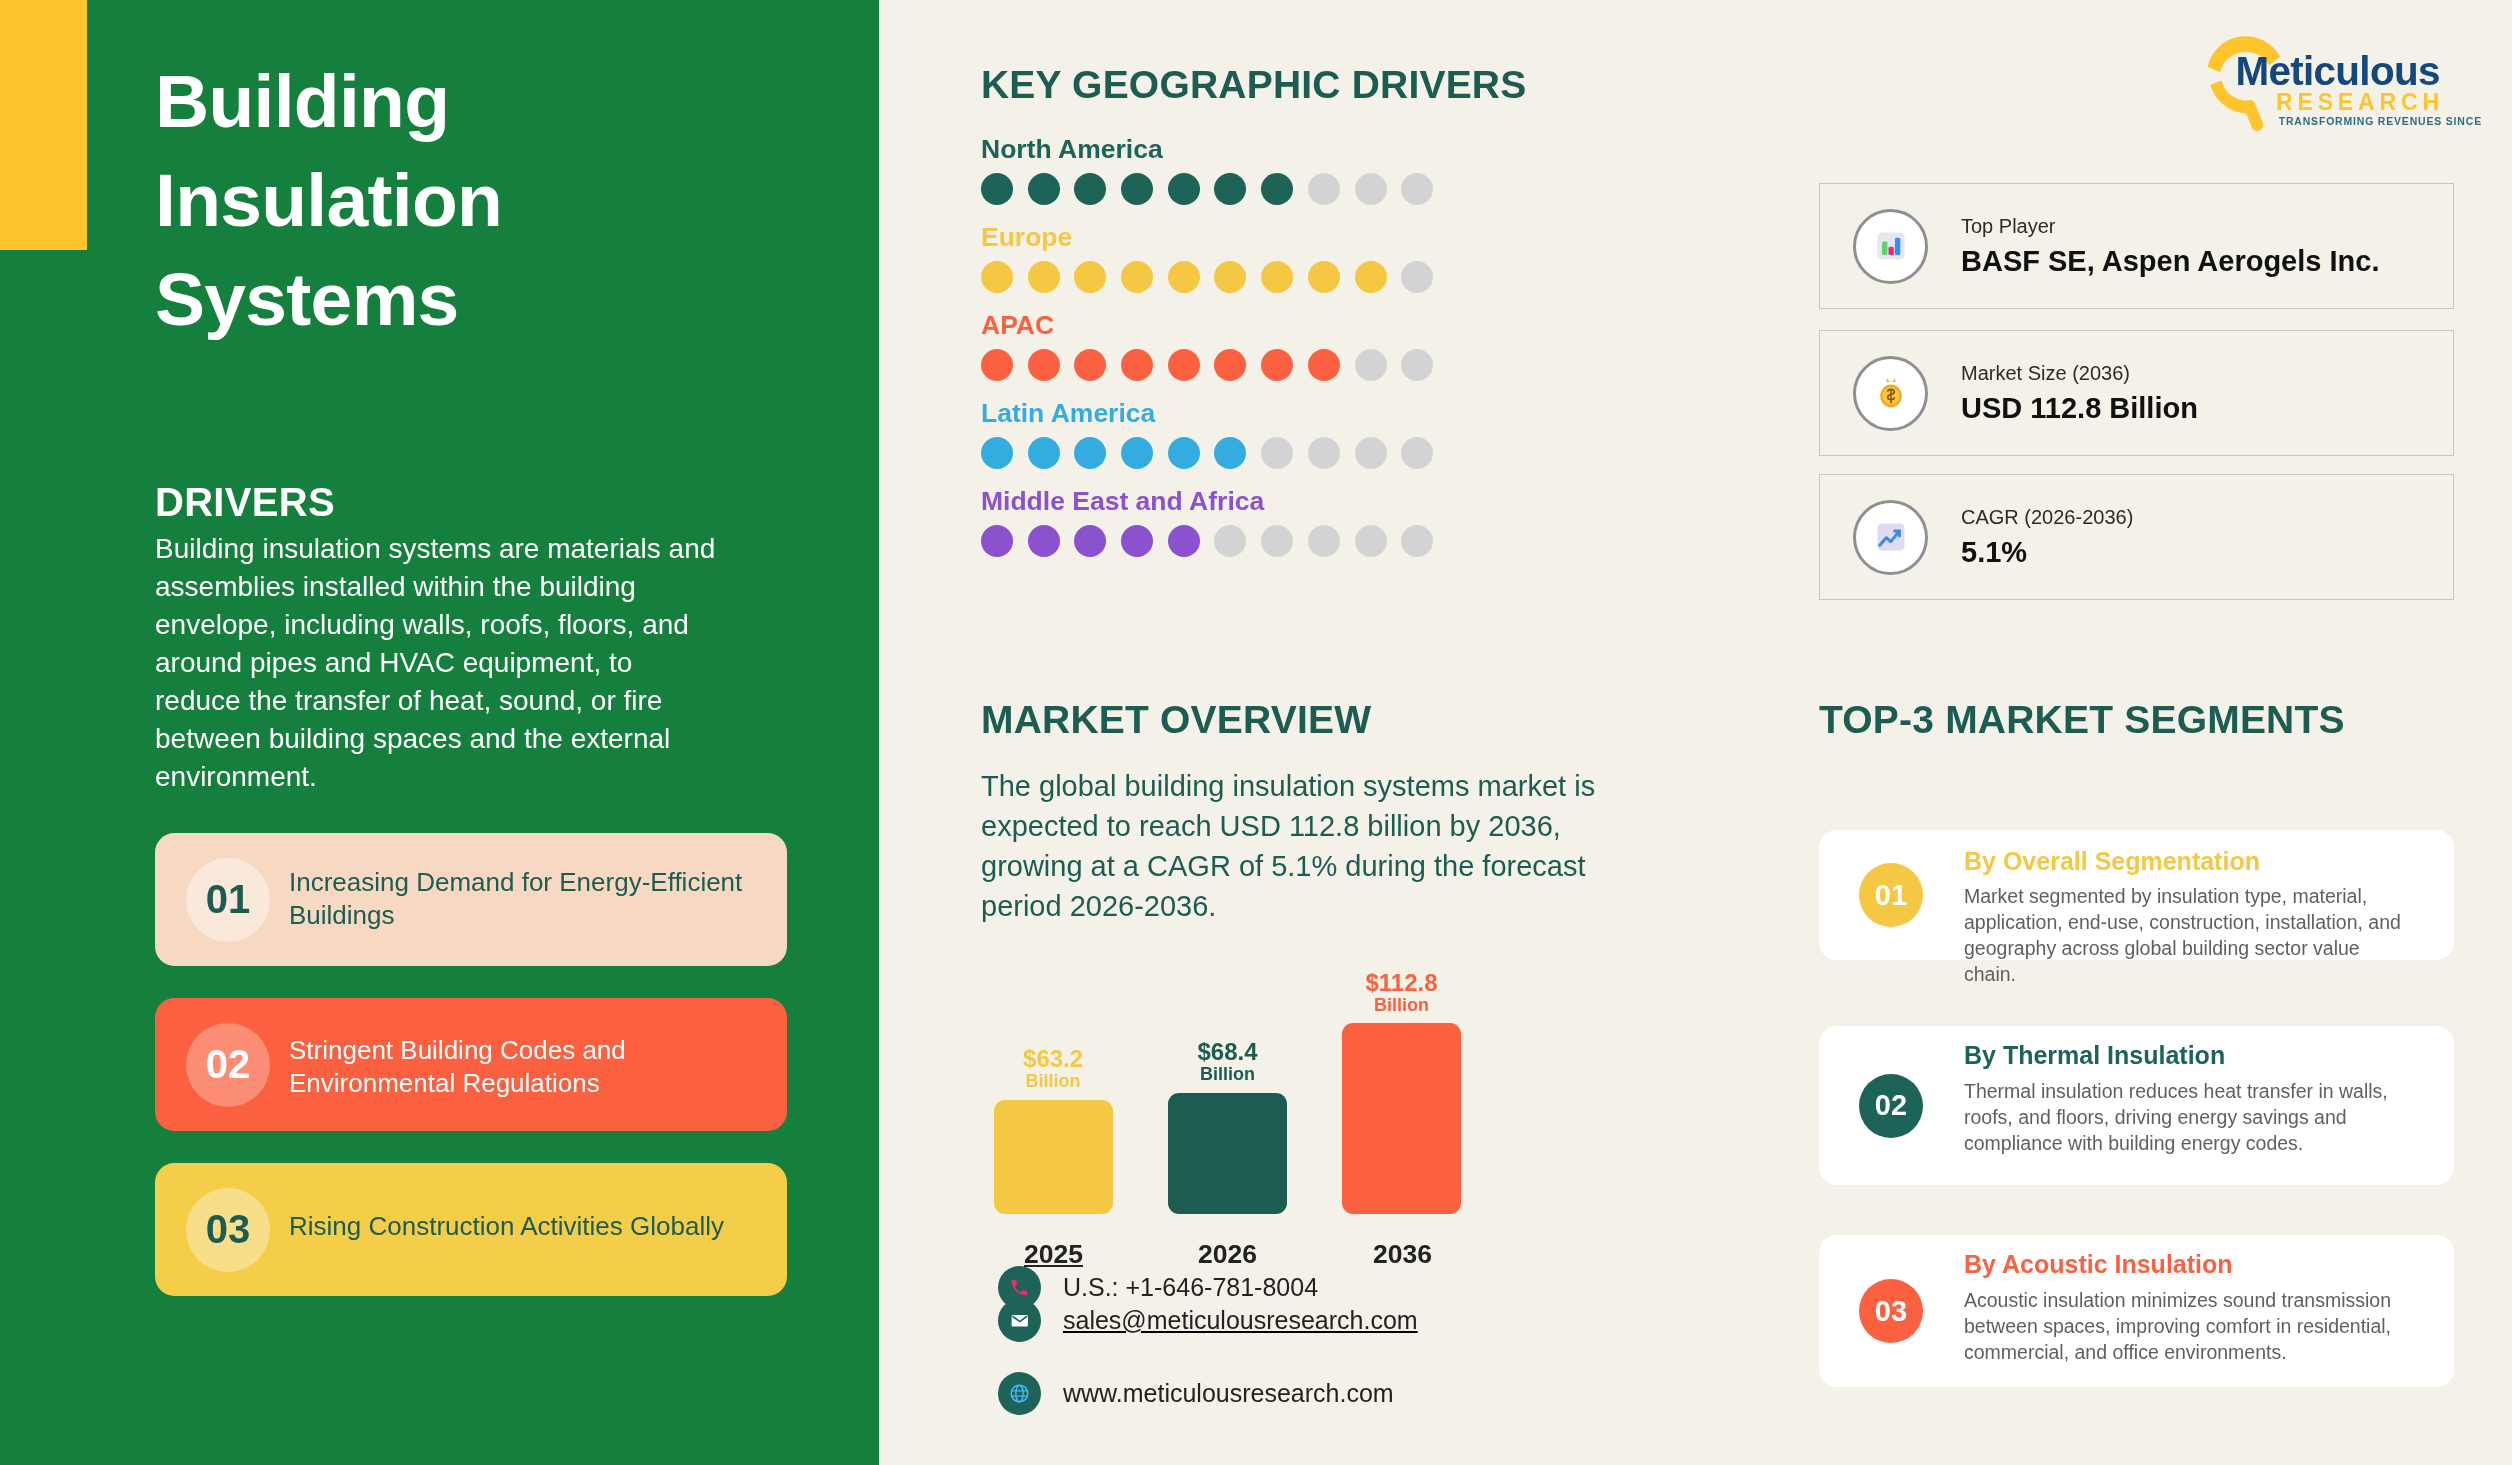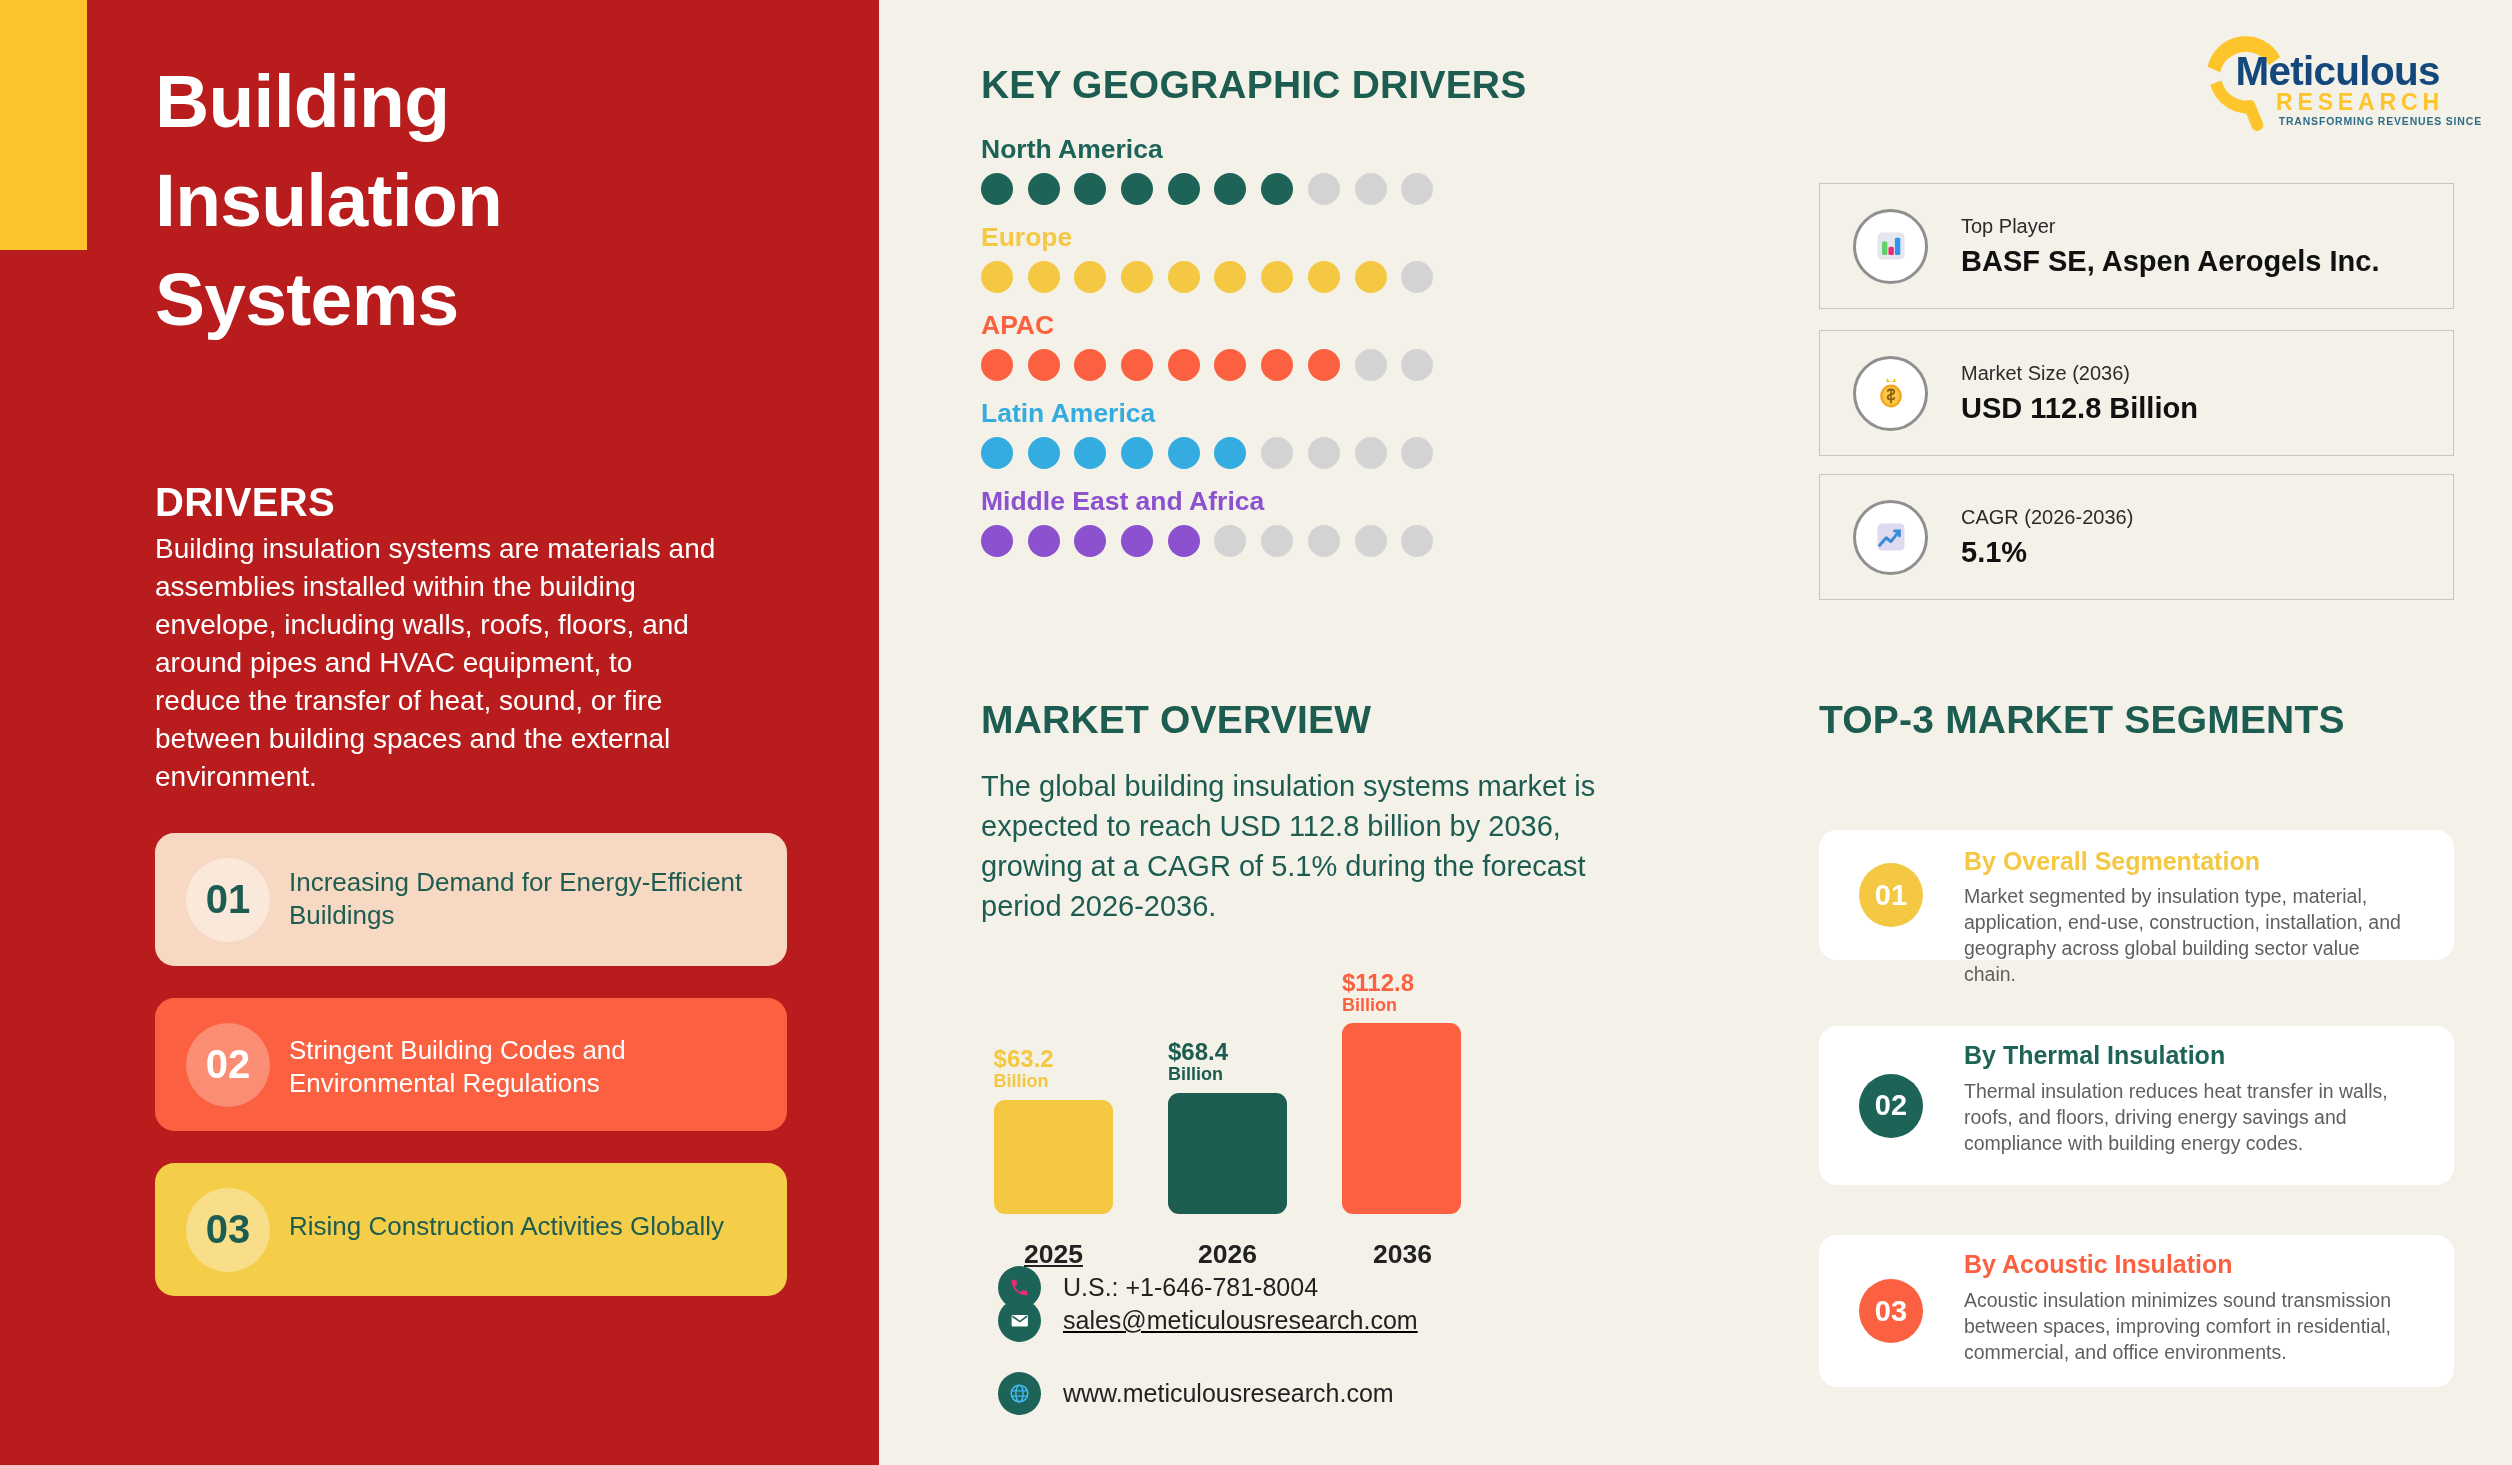--- a/index.html
+++ b/index.html
@@ -7,21 +7,21 @@
     width: 2512px; height: 1465px;
     font-family: "Liberation Sans", sans-serif;
     background: #f4f1e8;
     overflow: hidden;
   }
   .page { position: relative; width: 2512px; height: 1465px; background: #f4f1e8; }
 
   
   .left-panel {
     position: absolute; left: 0; top: 0; width: 879px; height: 1465px;
-    background: #b91c1c;
+    background: #15803d;
   }
   .accent-bar {
     position: absolute; left: 0; top: 0; width: 87px; height: 250px;
     background: #fdc42b;
   }
   .main-title {
     position: absolute; left: 155px; top: 52px; width: 698px;
     color: #ffffff; font-size: 75px; font-weight: bold;
     line-height: 1.32; letter-spacing: -0.7px;
   }
@@ -77,21 +77,21 @@
 
   .mo-body {
     position: absolute; left: 981px; top: 766px; width: 642px;
     color: #1d5c50; font-size: 29px; line-height: 1.38;
   }
 
   
   .chart { position: absolute; left: 981px; top: 956px; width: 565px; height: 300px; }
   .bar-col { position: absolute; bottom: 42px; width: 119px; }
   .bar-col .bar { border-radius: 11px; width: 119px; }
-  .bar-label { position: absolute; width: 119px; text-align: left;
+  .bar-label { position: absolute; width: 119px; text-align: center;
                font-size: 24px; font-weight: bold; line-height: 1.02; }
   .bar-label .sub { display: block; font-size: 18px; font-weight: bold; }
   .bar-year { position: absolute; top: 1239px; width: 119px; text-align: center;
               font-size: 26.5px; font-weight: bold; color: #222; }
 
   
   .contact-row { position: absolute; left: 998px; display: flex; align-items: center; }
   .contact-icon {
     width: 43px; height: 43px; border-radius: 50%; background: #1d6357;
     display: flex; align-items: center; justify-content: center; margin-right: 22px;

